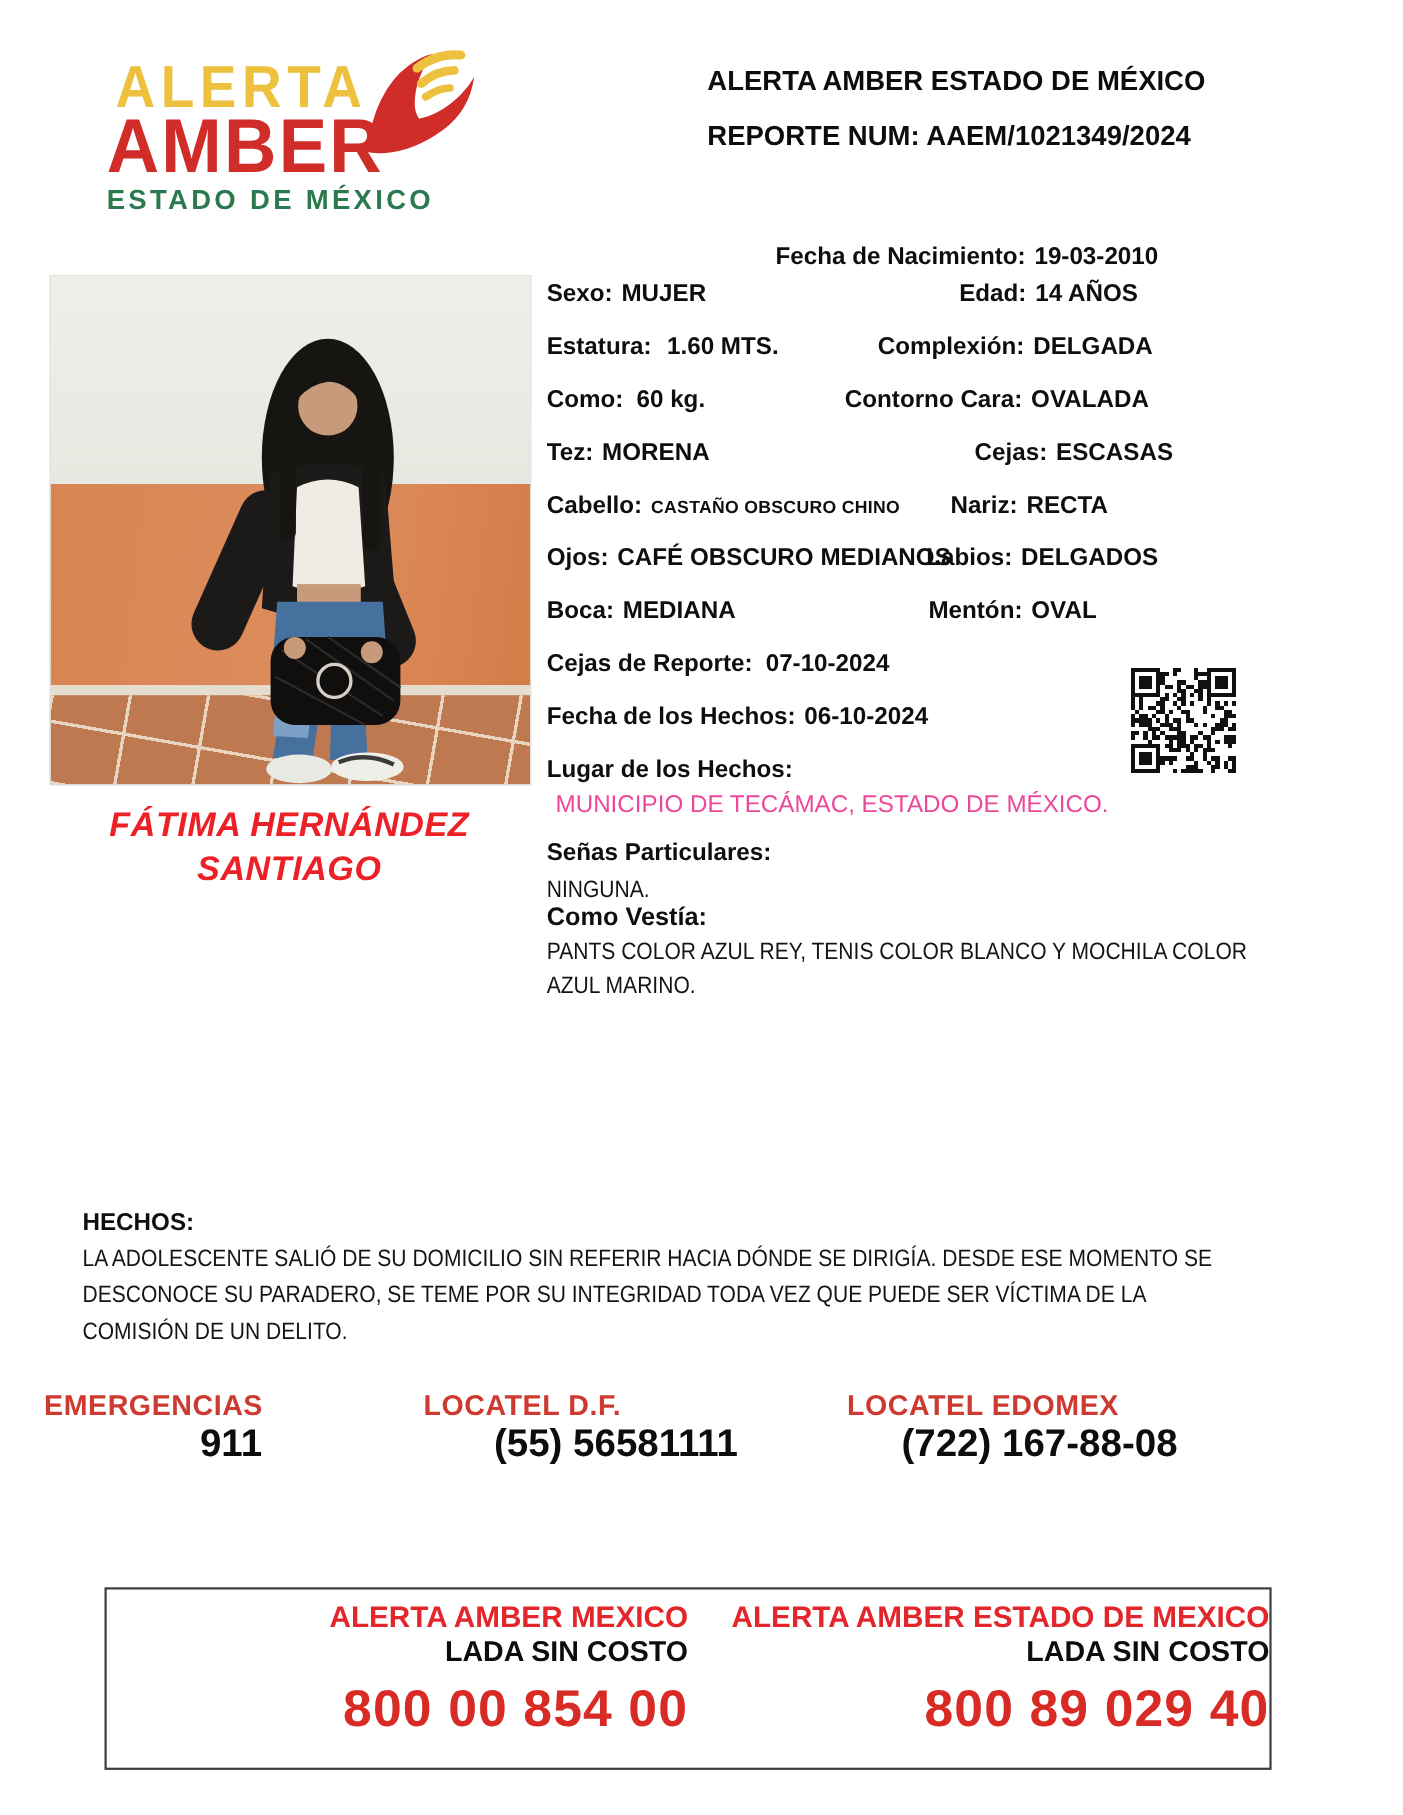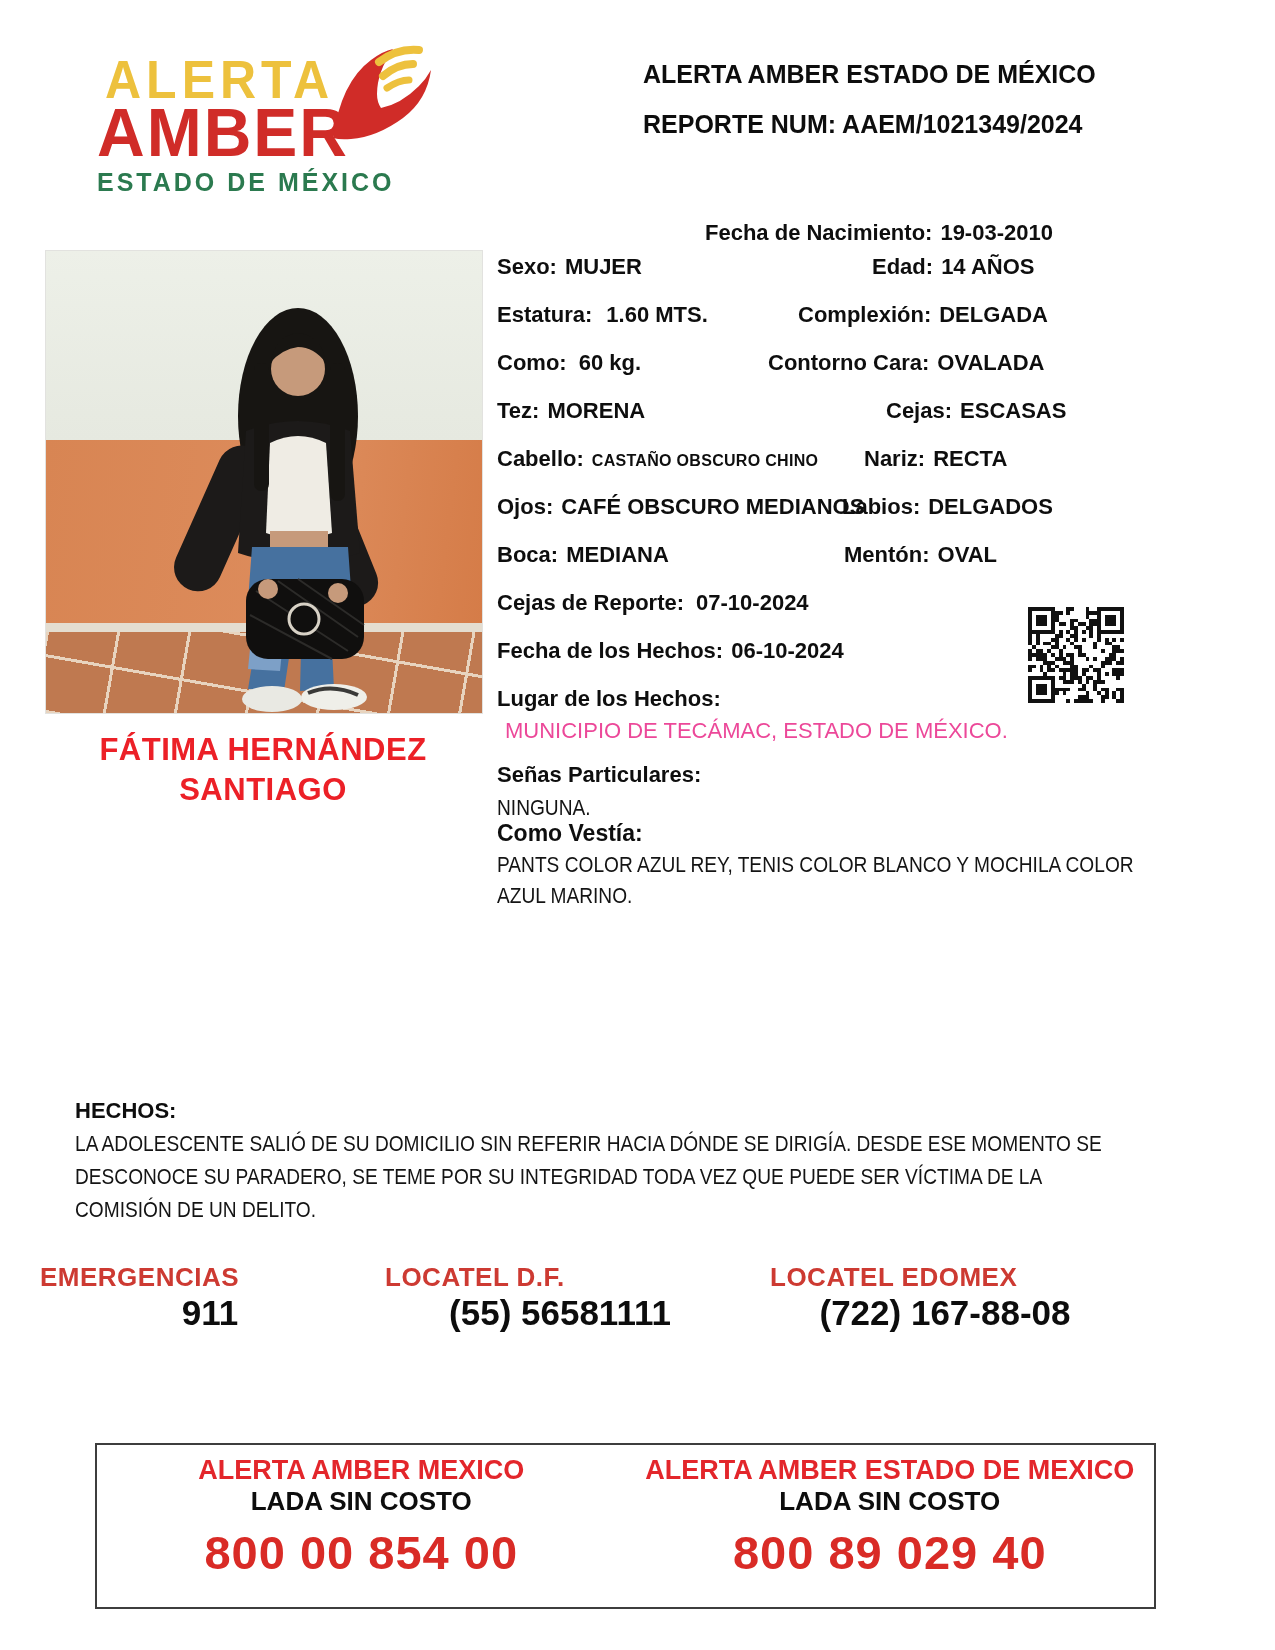--- a/index.html
+++ b/index.html
@@ -27,21 +27,21 @@
   .fld .val{margin-left:8px;}
   .val-sm{font-size:16px;letter-spacing:0.3px;}
   .plain{font-weight:normal;font-size:22px;white-space:nowrap;color:#ec4899;}
   .cond{transform:scaleX(0.89);transform-origin:left top;}
   .body-txt{font-weight:normal;font-size:21.5px;line-height:33px;color:#141414;}
   
   .c-head{font-weight:bold;font-size:26px;color:#CD3A32;text-align:left;letter-spacing:0.5px;}
   .c-num{font-weight:bold;font-size:35px;color:#0d0d0d;text-align:center;}
   
   #hotbox{left:95px;top:1443px;width:1057px;height:162px;border:2px solid #3d3d3d;display:flex;}
-  #hotbox .half{width:50%;text-align:center;padding-top:10px;}
+  #hotbox .half{width:50%;text-align:right;padding-top:10px;}
   .hot-title{font-weight:bold;font-size:27px;color:#E3262B;}
   .hot-sub{font-weight:bold;font-size:26px;color:#0d0d0d;}
   .hot-num{font-weight:bold;font-size:47px;color:#D92B26;margin-top:8px;letter-spacing:1px;}
 </style>
 </head>
 <body>
 
 <div id="page">
 
   <div class="abs" style="left:95px;top:40px;width:340px;height:170px;">
@@ -82,21 +82,21 @@
       <path d="M210 340 L302 400 M232 330 L312 386 M204 364 L286 408 M252 328 L318 374" stroke="#2c2b29" stroke-width="2"></path>
       <circle cx="258" cy="368" r="15" fill="#100f0e" stroke="#d8d2c6" stroke-width="3"></circle>
       <circle cx="222" cy="338" r="10" fill="#c69a7b"></circle>
       <circle cx="292" cy="342" r="10" fill="#c69a7b"></circle>
       <ellipse cx="226" cy="448" rx="30" ry="13" fill="#e9e9e3"></ellipse>
       <ellipse cx="288" cy="446" rx="33" ry="13" fill="#efefe9"></ellipse>
       <path d="M262 442 Q286 432 312 444" stroke="#3a3a38" stroke-width="4" fill="none"></path>
     </svg>
   </div>
 
-  <div class="abs name" style="left:45px;top:730px;width:436px;">
+  <div class="abs name" style="left:45px;top:730px;width:436px;font-style:italic;">
     <div>FÁTIMA HERNÁNDEZ</div>
     <div>SANTIAGO</div>
   </div>
 
   <div class="abs fld" style="left:705px;top:220px;">
     <span class="lbl">Fecha de Nacimiento:</span><span class="val">19-03-2010</span></div>
   <div class="abs fld" style="left:497px;top:254px;">
     <span class="lbl">Sexo:</span><span class="val">MUJER</span></div>
   <div class="abs fld" style="left:872px;top:254px;">
     <span class="lbl">Edad:</span><span class="val">14 AÑOS</span></div>

